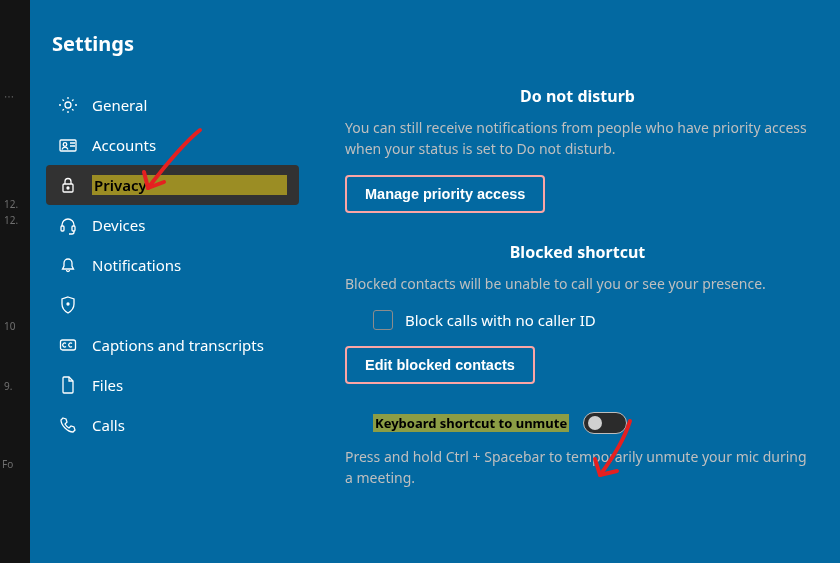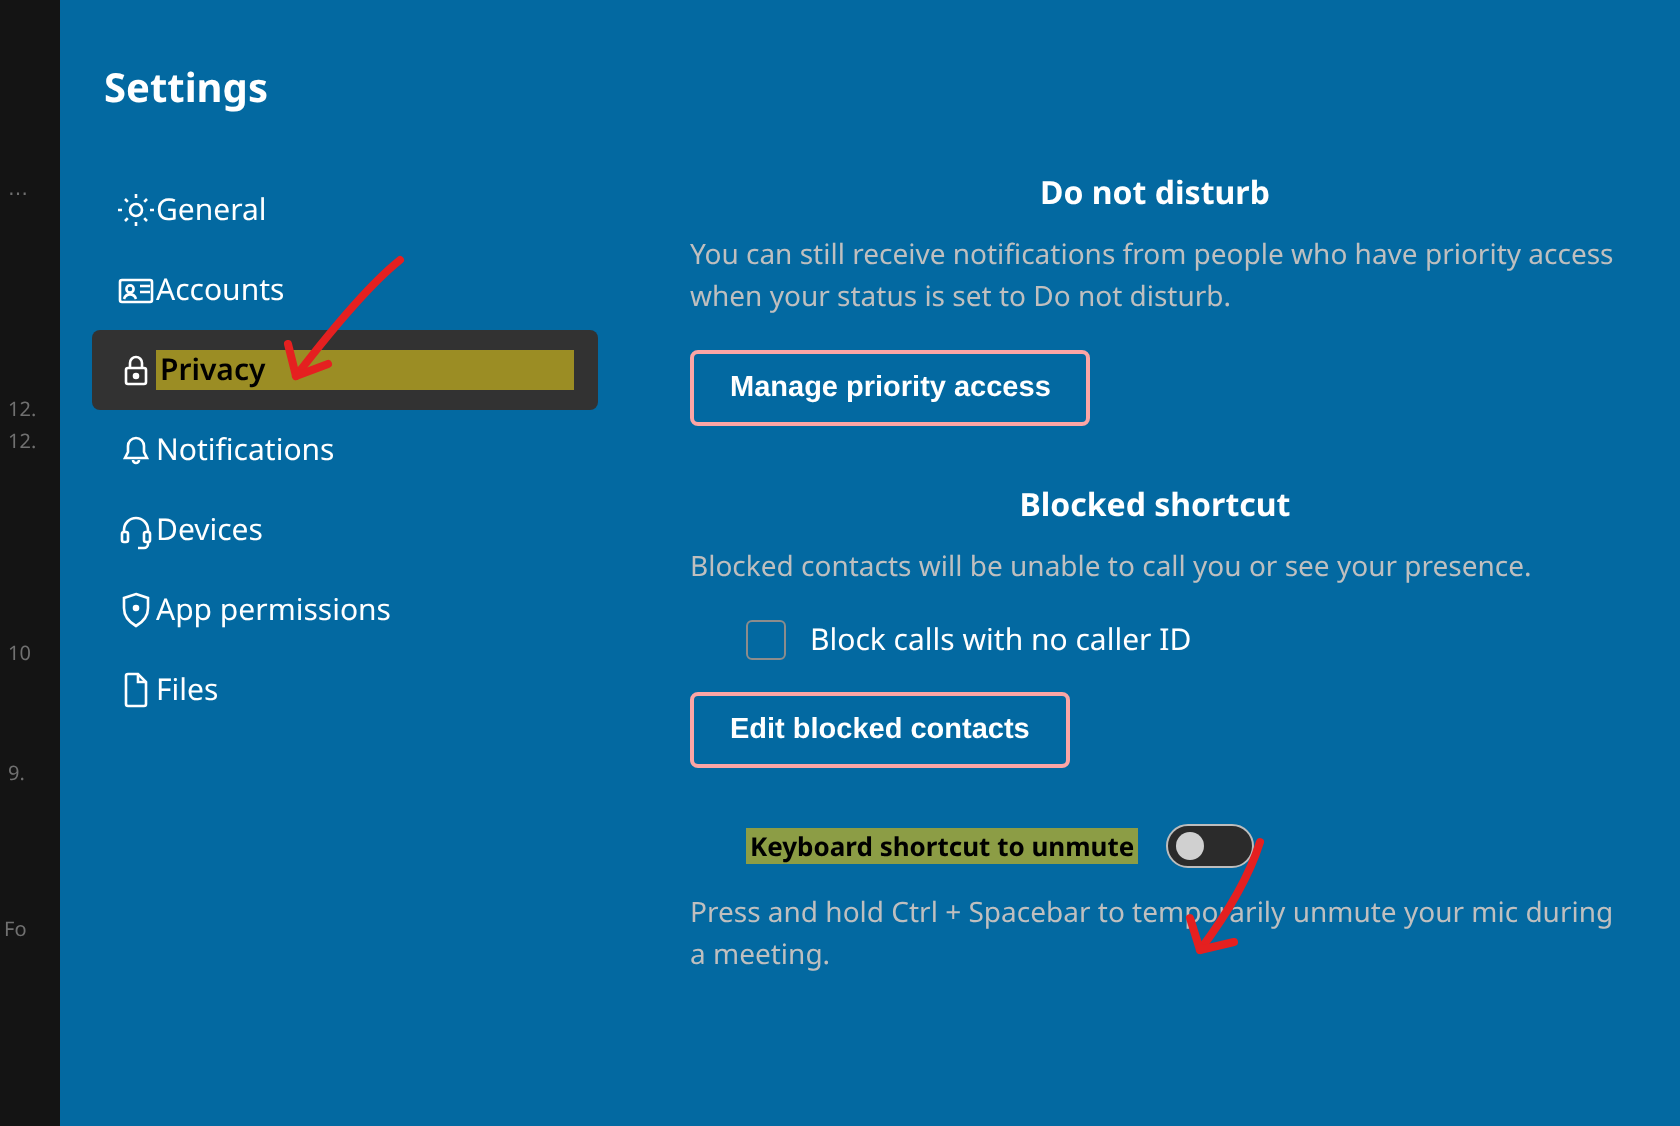--- a/index.html
+++ b/index.html
@@ -48,20 +48,21 @@
     flex: 0 0 265px;
   }
   .sidebar-item {
     display: flex;
     align-items: center;
     height: 40px;
     padding: 0 12px;
     margin: 0 6px;
     border-radius: 4px;
     cursor: pointer;
+    gap: 14px;
     font-size: 15px;
     color: #ffffff;
   }
   .sidebar-item.active {
     background: #323232;
   }
   .sidebar-item .icon {
     width: 20px;
     height: 20px;
     display: flex;
@@ -214,59 +215,75 @@
             <path d="M7 9V6.5a3 3 0 016 0V9"></path>
             <circle cx="10" cy="13" r="1" fill="#fff"></circle>
           </svg>
         </span>
         <span class="label hl-yellow">Privacy</span>
       </div>
 
       <div class="sidebar-item">
         <span class="icon">
           <svg width="20" height="20" viewBox="0 0 20 20" fill="none" stroke="#fff" stroke-width="1.3">
-            <path d="M6 8a4 4 0 018 0v3l1.5 3h-11L6 11V8zM8.5 15a1.5 1.5 0 003 0"></path>
-          </svg>
-        </span>
-        <span class="label">Notifications</span>
-      </div>
-
-      <div class="sidebar-item">
-        <span class="icon">
-          <svg width="20" height="20" viewBox="0 0 20 20" fill="none" stroke="#fff" stroke-width="1.3">
             <path d="M4 11v-1a6 6 0 0112 0v1"></path>
             <rect x="3" y="11" width="3" height="5" rx="1"></rect>
             <rect x="14" y="11" width="3" height="5" rx="1"></rect>
             <path d="M16 16v1a2 2 0 01-2 2h-3"></path>
           </svg>
         </span>
         <span class="label">Devices</span>
       </div>
 
       <div class="sidebar-item">
         <span class="icon">
           <svg width="20" height="20" viewBox="0 0 20 20" fill="none" stroke="#fff" stroke-width="1.3">
+            <path d="M6 8a4 4 0 018 0v3l1.5 3h-11L6 11V8zM8.5 15a1.5 1.5 0 003 0"></path>
+          </svg>
+        </span>
+        <span class="label">Notifications</span>
+      </div>
+
+      <div class="sidebar-item">
+        <span class="icon">
+          <svg width="20" height="20" viewBox="0 0 20 20" fill="none" stroke="#fff" stroke-width="1.3">
             <path d="M10 2l6 2v5c0 4-2.5 7-6 9-3.5-2-6-5-6-9V4l6-2z"></path>
             <circle cx="10" cy="9" r="1" fill="#fff"></circle>
           </svg>
         </span>
-        <span class="label">App permissions</span>
-      </div>
-
+      </div>
+
+      <div class="sidebar-item">
+        <span class="icon">
+          <svg width="20" height="20" viewBox="0 0 20 20" fill="none" stroke="#fff" stroke-width="1.3">
+            <rect x="2.5" y="5" width="15" height="10" rx="2"></rect>
+            <path d="M8 8.5a2 2 0 100 3M14 8.5a2 2 0 100 3"></path>
+          </svg>
+        </span>
+        <span class="label">Captions and transcripts</span>
+      </div>
 
       <div class="sidebar-item">
         <span class="icon">
           <svg width="20" height="20" viewBox="0 0 20 20" fill="none" stroke="#fff" stroke-width="1.3">
             <path d="M6 2h5l4 4v11a1 1 0 01-1 1H6a1 1 0 01-1-1V3a1 1 0 011-1z"></path>
             <path d="M11 2v4h4"></path>
           </svg>
         </span>
         <span class="label">Files</span>
       </div>
 
+      <div class="sidebar-item">
+        <span class="icon">
+          <svg width="20" height="20" viewBox="0 0 20 20" fill="none" stroke="#fff" stroke-width="1.3">
+            <path d="M5 3l3 1 1 3-2 2a10 10 0 004 4l2-2 3 1 1 3-2 2c-1 0-5-1-8-4s-4-7-4-8l2-2z"></path>
+          </svg>
+        </span>
+        <span class="label">Calls</span>
+      </div>
 
     </nav>
 
     <div class="content">
 
       <div class="section">
         <div class="section-title">Do not disturb</div>
         <div class="section-desc">You can still receive notifications from people who have priority access when your status is set to Do not disturb.</div>
         <button class="btn">Manage priority access</button>
       </div>

